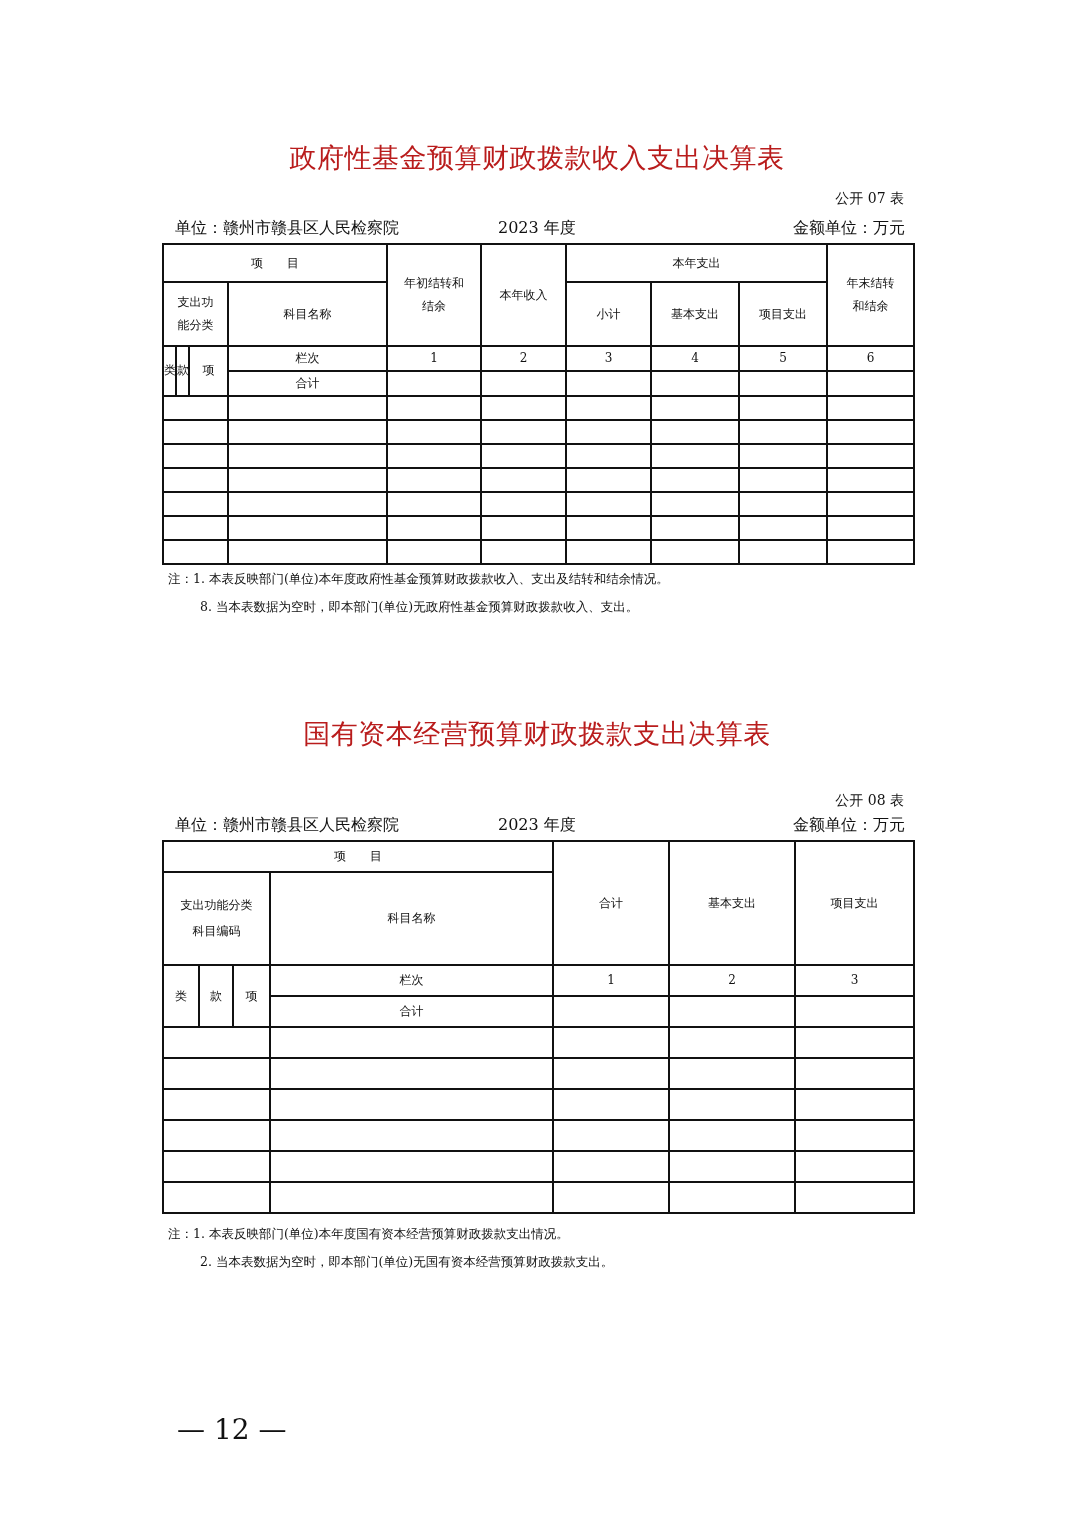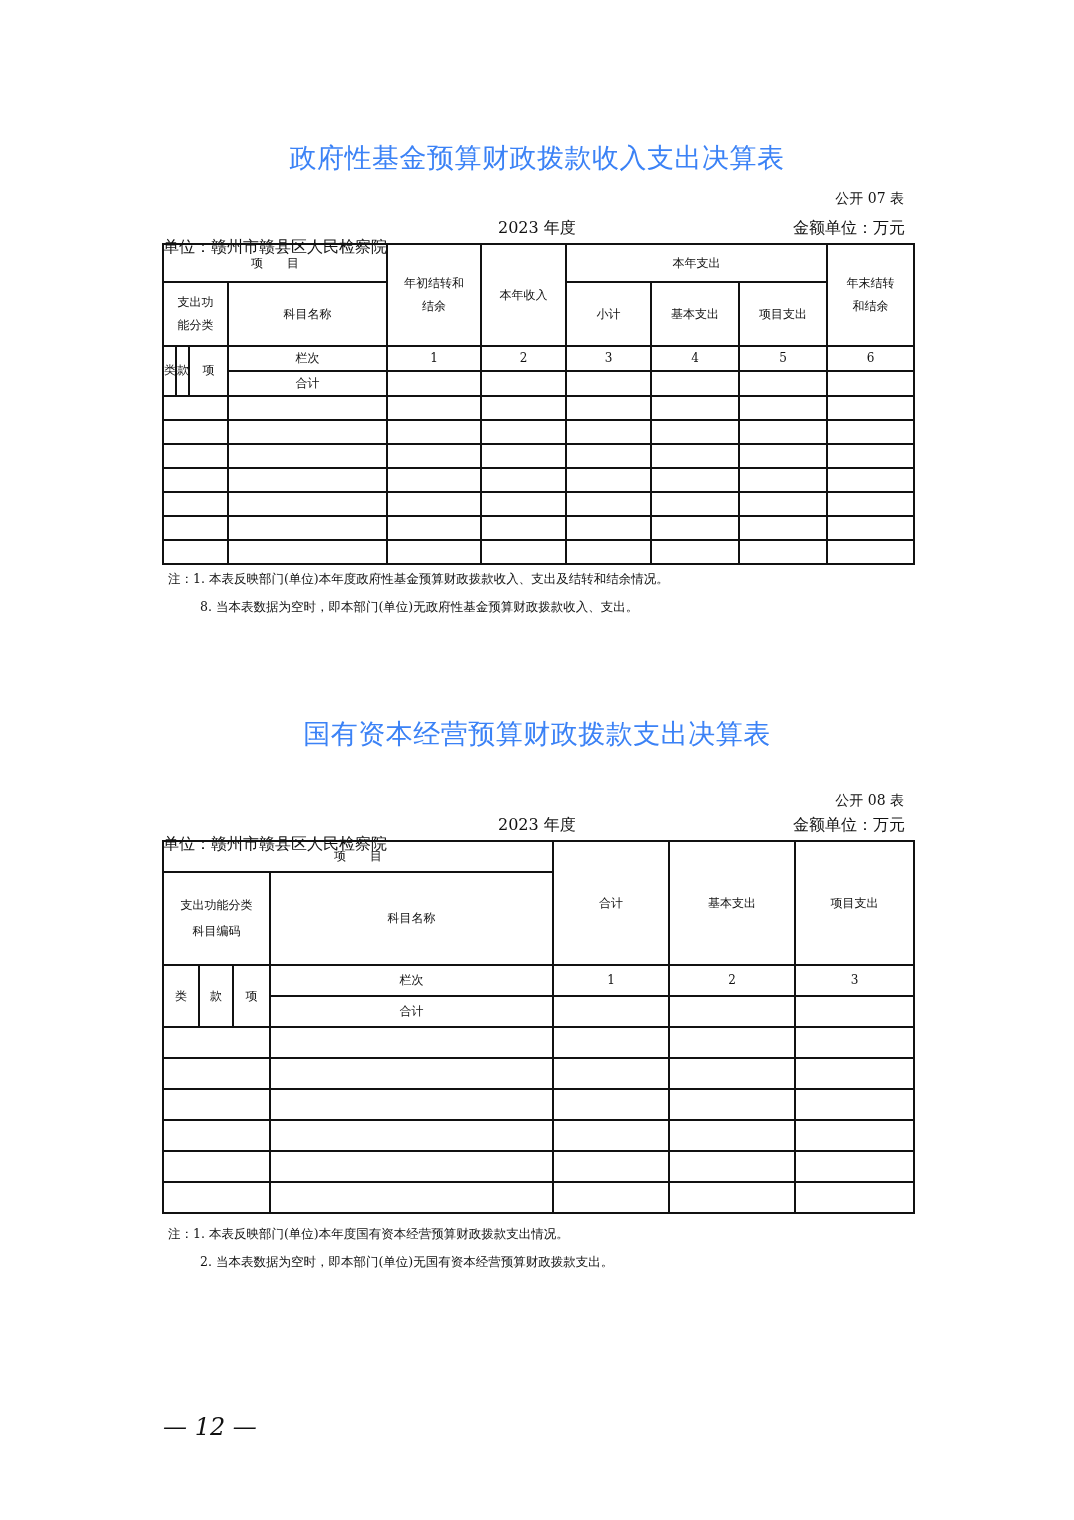--- a/index.html
+++ b/index.html
@@ -1,27 +1,27 @@
 <!DOCTYPE html>
 <html><head>
 <meta charset="utf-8">
 <style>
   html, body { margin: 0; padding: 0; background: #ffffff; }
   body { width: 1074px; height: 1520px; position: relative; font-family: "DejaVu Serif", "Liberation Serif", serif; color: #111; }
-  .title { position: absolute; left: 0; width: 1074px; text-align: center; font-family: "DejaVu Sans", "Liberation Sans", sans-serif; font-size: 27px; color: #3b82f6; letter-spacing: 0.5px; }
+  .title { position: absolute; left: 0; width: 1074px; text-align: center; font-family: "DejaVu Sans", "Liberation Sans", sans-serif; font-size: 27px; color: #b91c1c; letter-spacing: 0.5px; }
   .tabno { position: absolute; right: 170px; font-size: 14px; }
   .meta { position: absolute; left: 163px; width: 742px; font-size: 16px; }
-  .meta .unit { position: absolute; left: 0; margin-top: 19px; }
+  .meta .unit { position: absolute; left: 12px; }
   .meta .year { position: absolute; left: 335px; }
   .meta .amount { position: absolute; right: 0; }
   table.t { position: absolute; left: 162px; border-collapse: collapse; table-layout: fixed; font-size: 12px; }
   table.t td { border: 2px solid #111; text-align: center; vertical-align: middle; padding: 0; line-height: 1.9; }
   .note { position: absolute; left: 168px; font-size: 12.5px; text-align: center; }
   .note2 { position: absolute; left: 200px; font-size: 12.5px; }
-  .pageno { position: absolute; left: 163px; top: 1413px; font-size: 24px; font-style: italic; }
+  .pageno { position: absolute; left: 177px; top: 1413px; font-size: 28px; }
 </style>
 </head>
 <body>
 
 <div class="title" style="top:140px;">政府性基金预算财政拨款收入支出决算表</div>
 <div class="tabno" style="top:190px;">公开 07 表</div>
 <div class="meta" style="top:218px;">
   <span class="unit">单位：赣州市赣县区人民检察院</span>
   <span class="year">2023 年度</span>
   <span class="amount">金额单位：万元</span>

